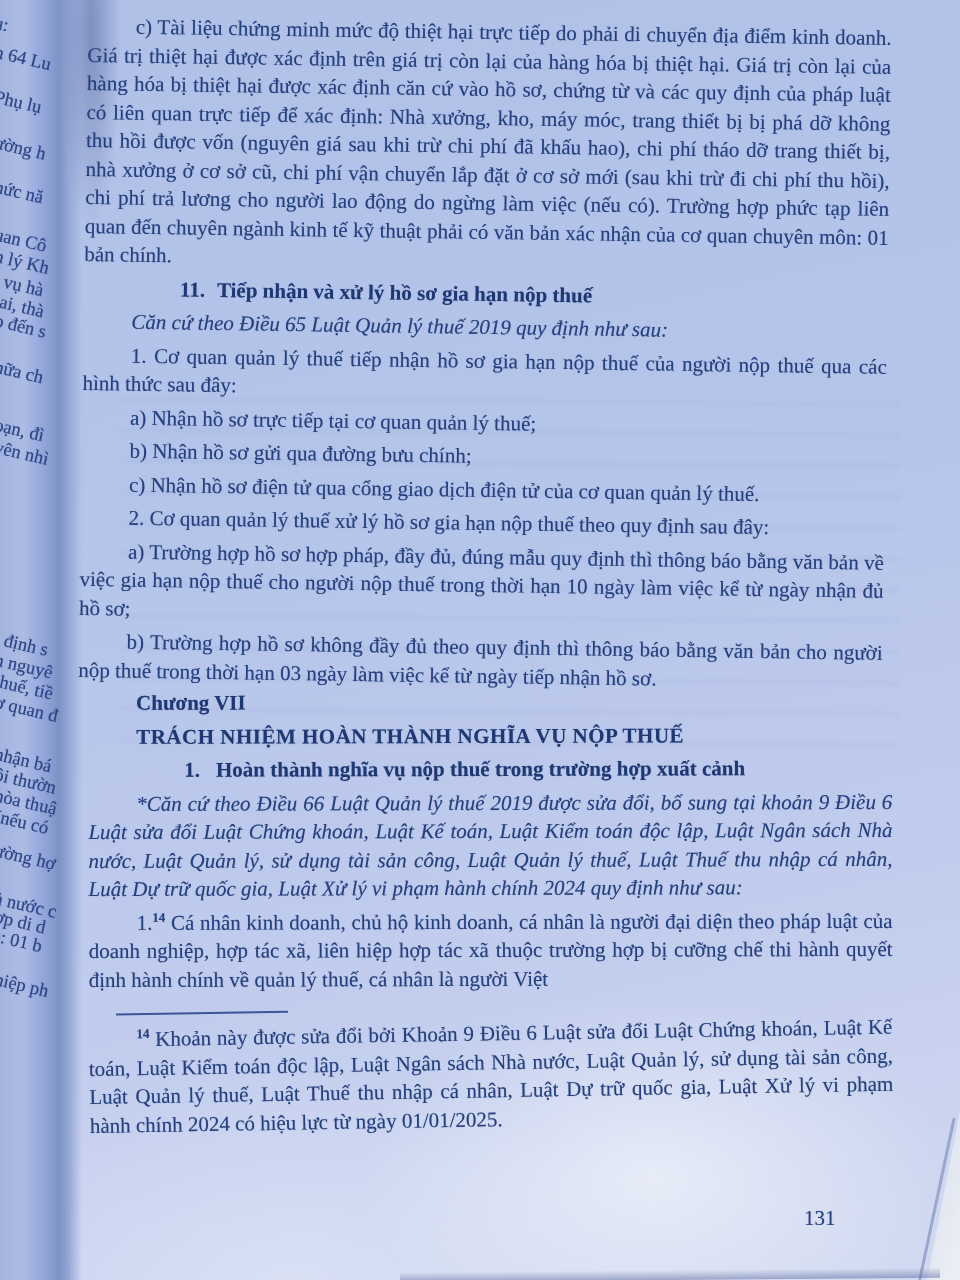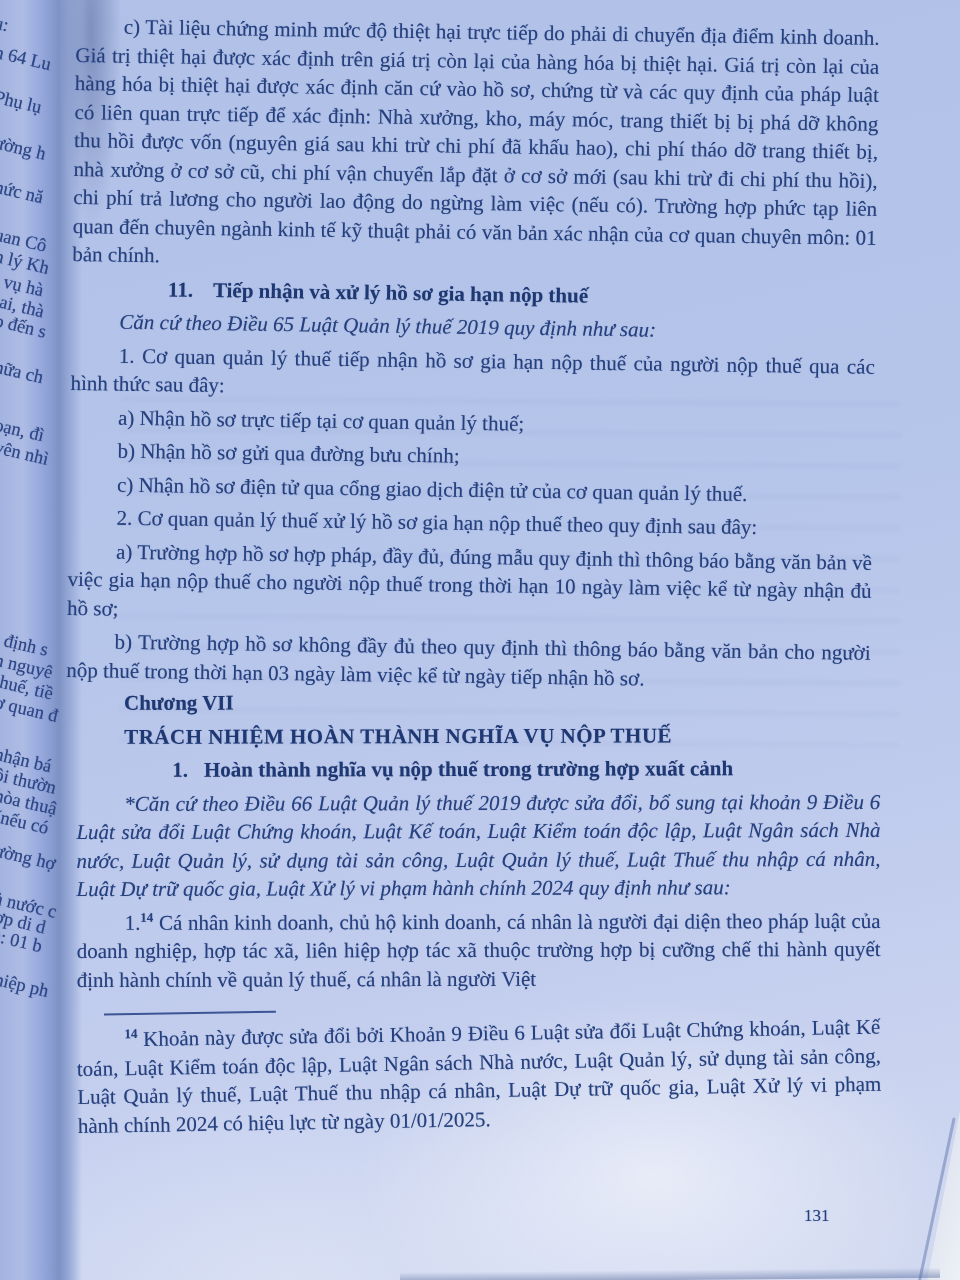--- a/index.html
+++ b/index.html
@@ -45,40 +45,40 @@
     position:absolute;right:22px;bottom:-6px;width:3px;height:170px;
     background:rgba(110,128,176,0.55);transform:rotate(12deg);border-radius:2px;
   }
   .edge-bottom{
     position:absolute;left:400px;right:20px;bottom:0;height:10px;
     background:linear-gradient(180deg, rgba(96,114,164,0) 0%, rgba(88,106,156,0.5) 100%);
     transform:rotate(-0.5deg);
   }
 
   
-  .main{position:absolute;left:76px;top:12px;width:804px;color:#24407f;}
+  .main{position:absolute;left:88px;top:12px;width:804px;color:#24407f;}
   .main p{margin:0 0 5px;font-size:21px;line-height:28.5px;text-align:justify;text-indent:48px;
     text-shadow:0 0 1px rgba(26,46,100,0.38);}
   .secA{transform:rotate(0.85deg);transform-origin:0 0;}
   .secB{transform:rotate(-0.15deg);transform-origin:0 0;}
   .h11{margin:4px 0 7px;font-size:22px;font-weight:bold;color:#1e3873;padding-left:48px;text-indent:0;}
-  .h11 .num{margin-right:20px;}
+  .h11 .num{margin-right:12px;}
   .cite{font-style:italic;}
   .chapter-label{text-align:center;text-indent:0;font-weight:bold;font-size:22px;margin:9px 0 1px;color:#1e3873;}
   .chapter-title{text-align:center;text-indent:0;font-weight:bold;font-size:25px;letter-spacing:0.5px;margin:0 0 7px;color:#1e3873;}
   .section-head{font-weight:bold;font-size:22px;color:#1e3873;padding-left:48px;text-indent:0;margin:0 0 6px;}
   .section-head .num{margin-right:16px;}
   sup{font-size:0.62em;line-height:0;font-weight:bold;}
 
   
   .footblock{transform:rotate(-0.8deg);transform-origin:0 50%;margin-top:20px;}
   .footrule{width:172px;border:none;border-top:2.5px solid #3c5595;margin:0 0 10px 28px;}
   .footnote{font-size:17.5px;line-height:27.5px;text-indent:46px;text-align:justify;margin:0;
     text-shadow:0 0 1px rgba(26,46,100,0.38);}
-  .pagenum{position:absolute;left:804px;top:1206px;font-size:17px;color:#24407f;
+  .pagenum{position:absolute;left:804px;top:1206px;font-size:21px;color:#24407f;
     text-shadow:0 0 1px rgba(26,46,100,0.38);}
 </style>
 </head>
 <body>
 
 <div class="page">
 
   <div class="gutter">
     <div class="frag" style="top:14px">u:</div>
     <div class="frag" style="top:48px">n 64 Lu</div>

